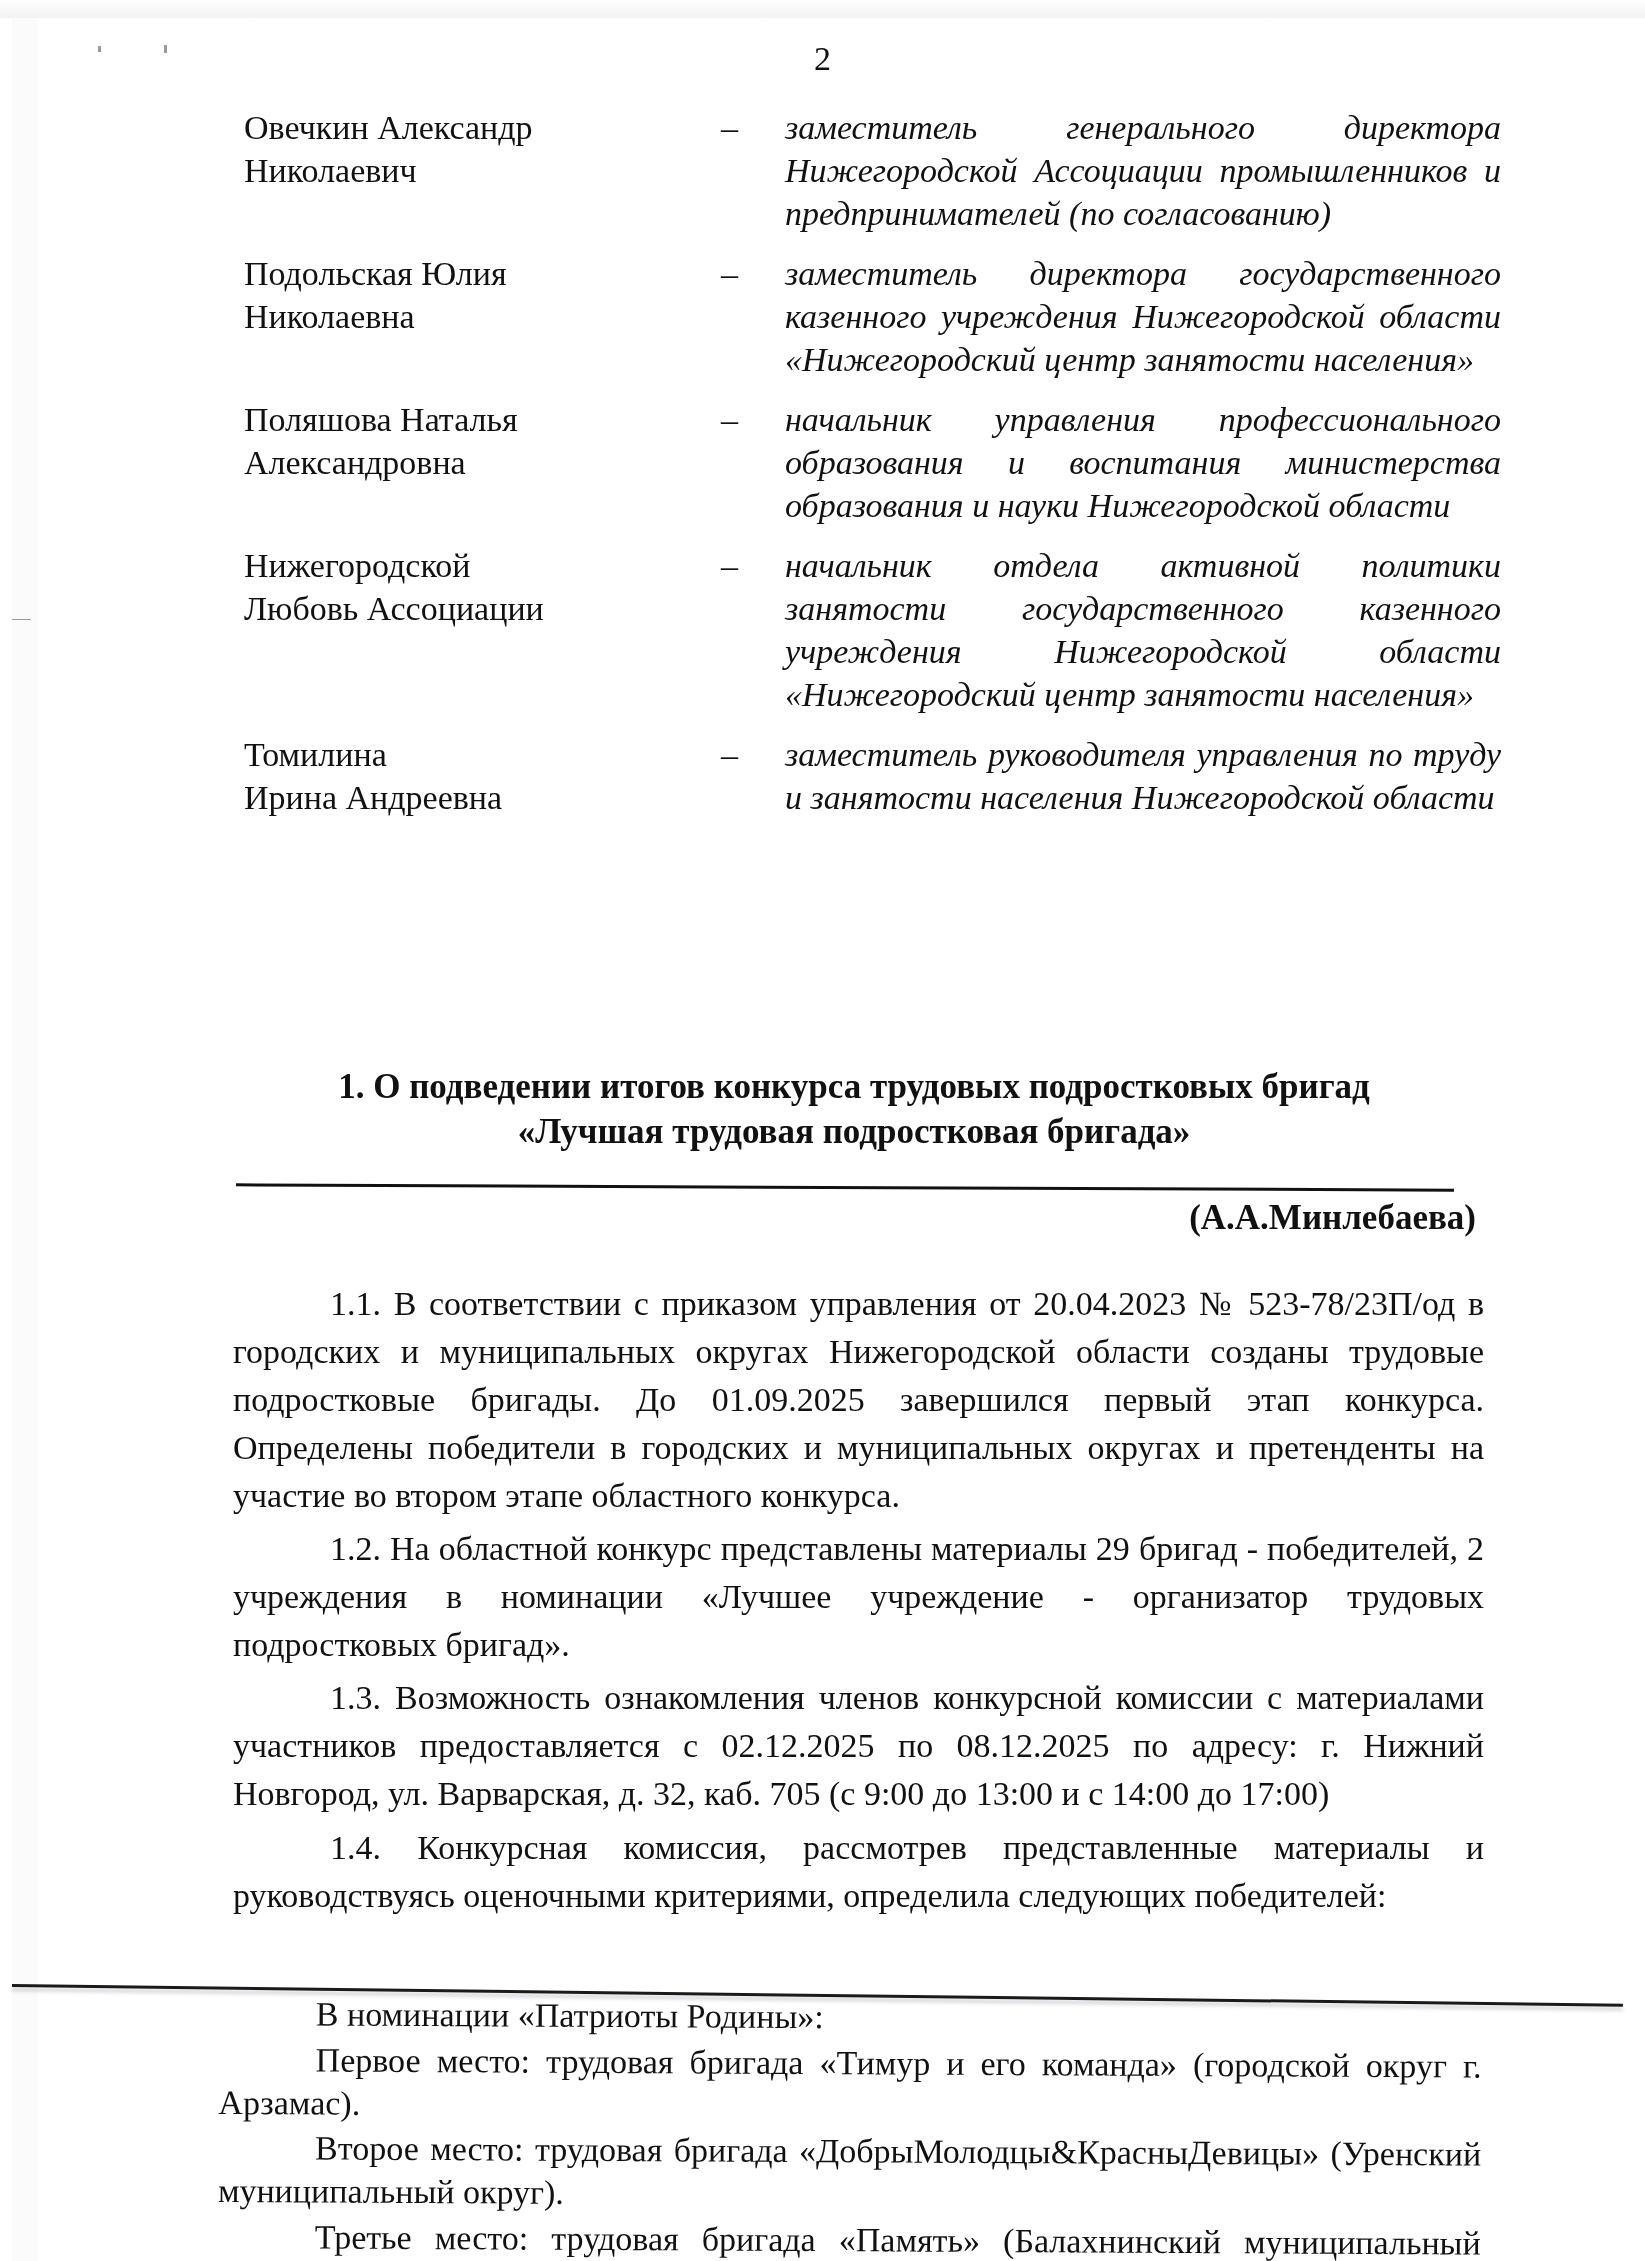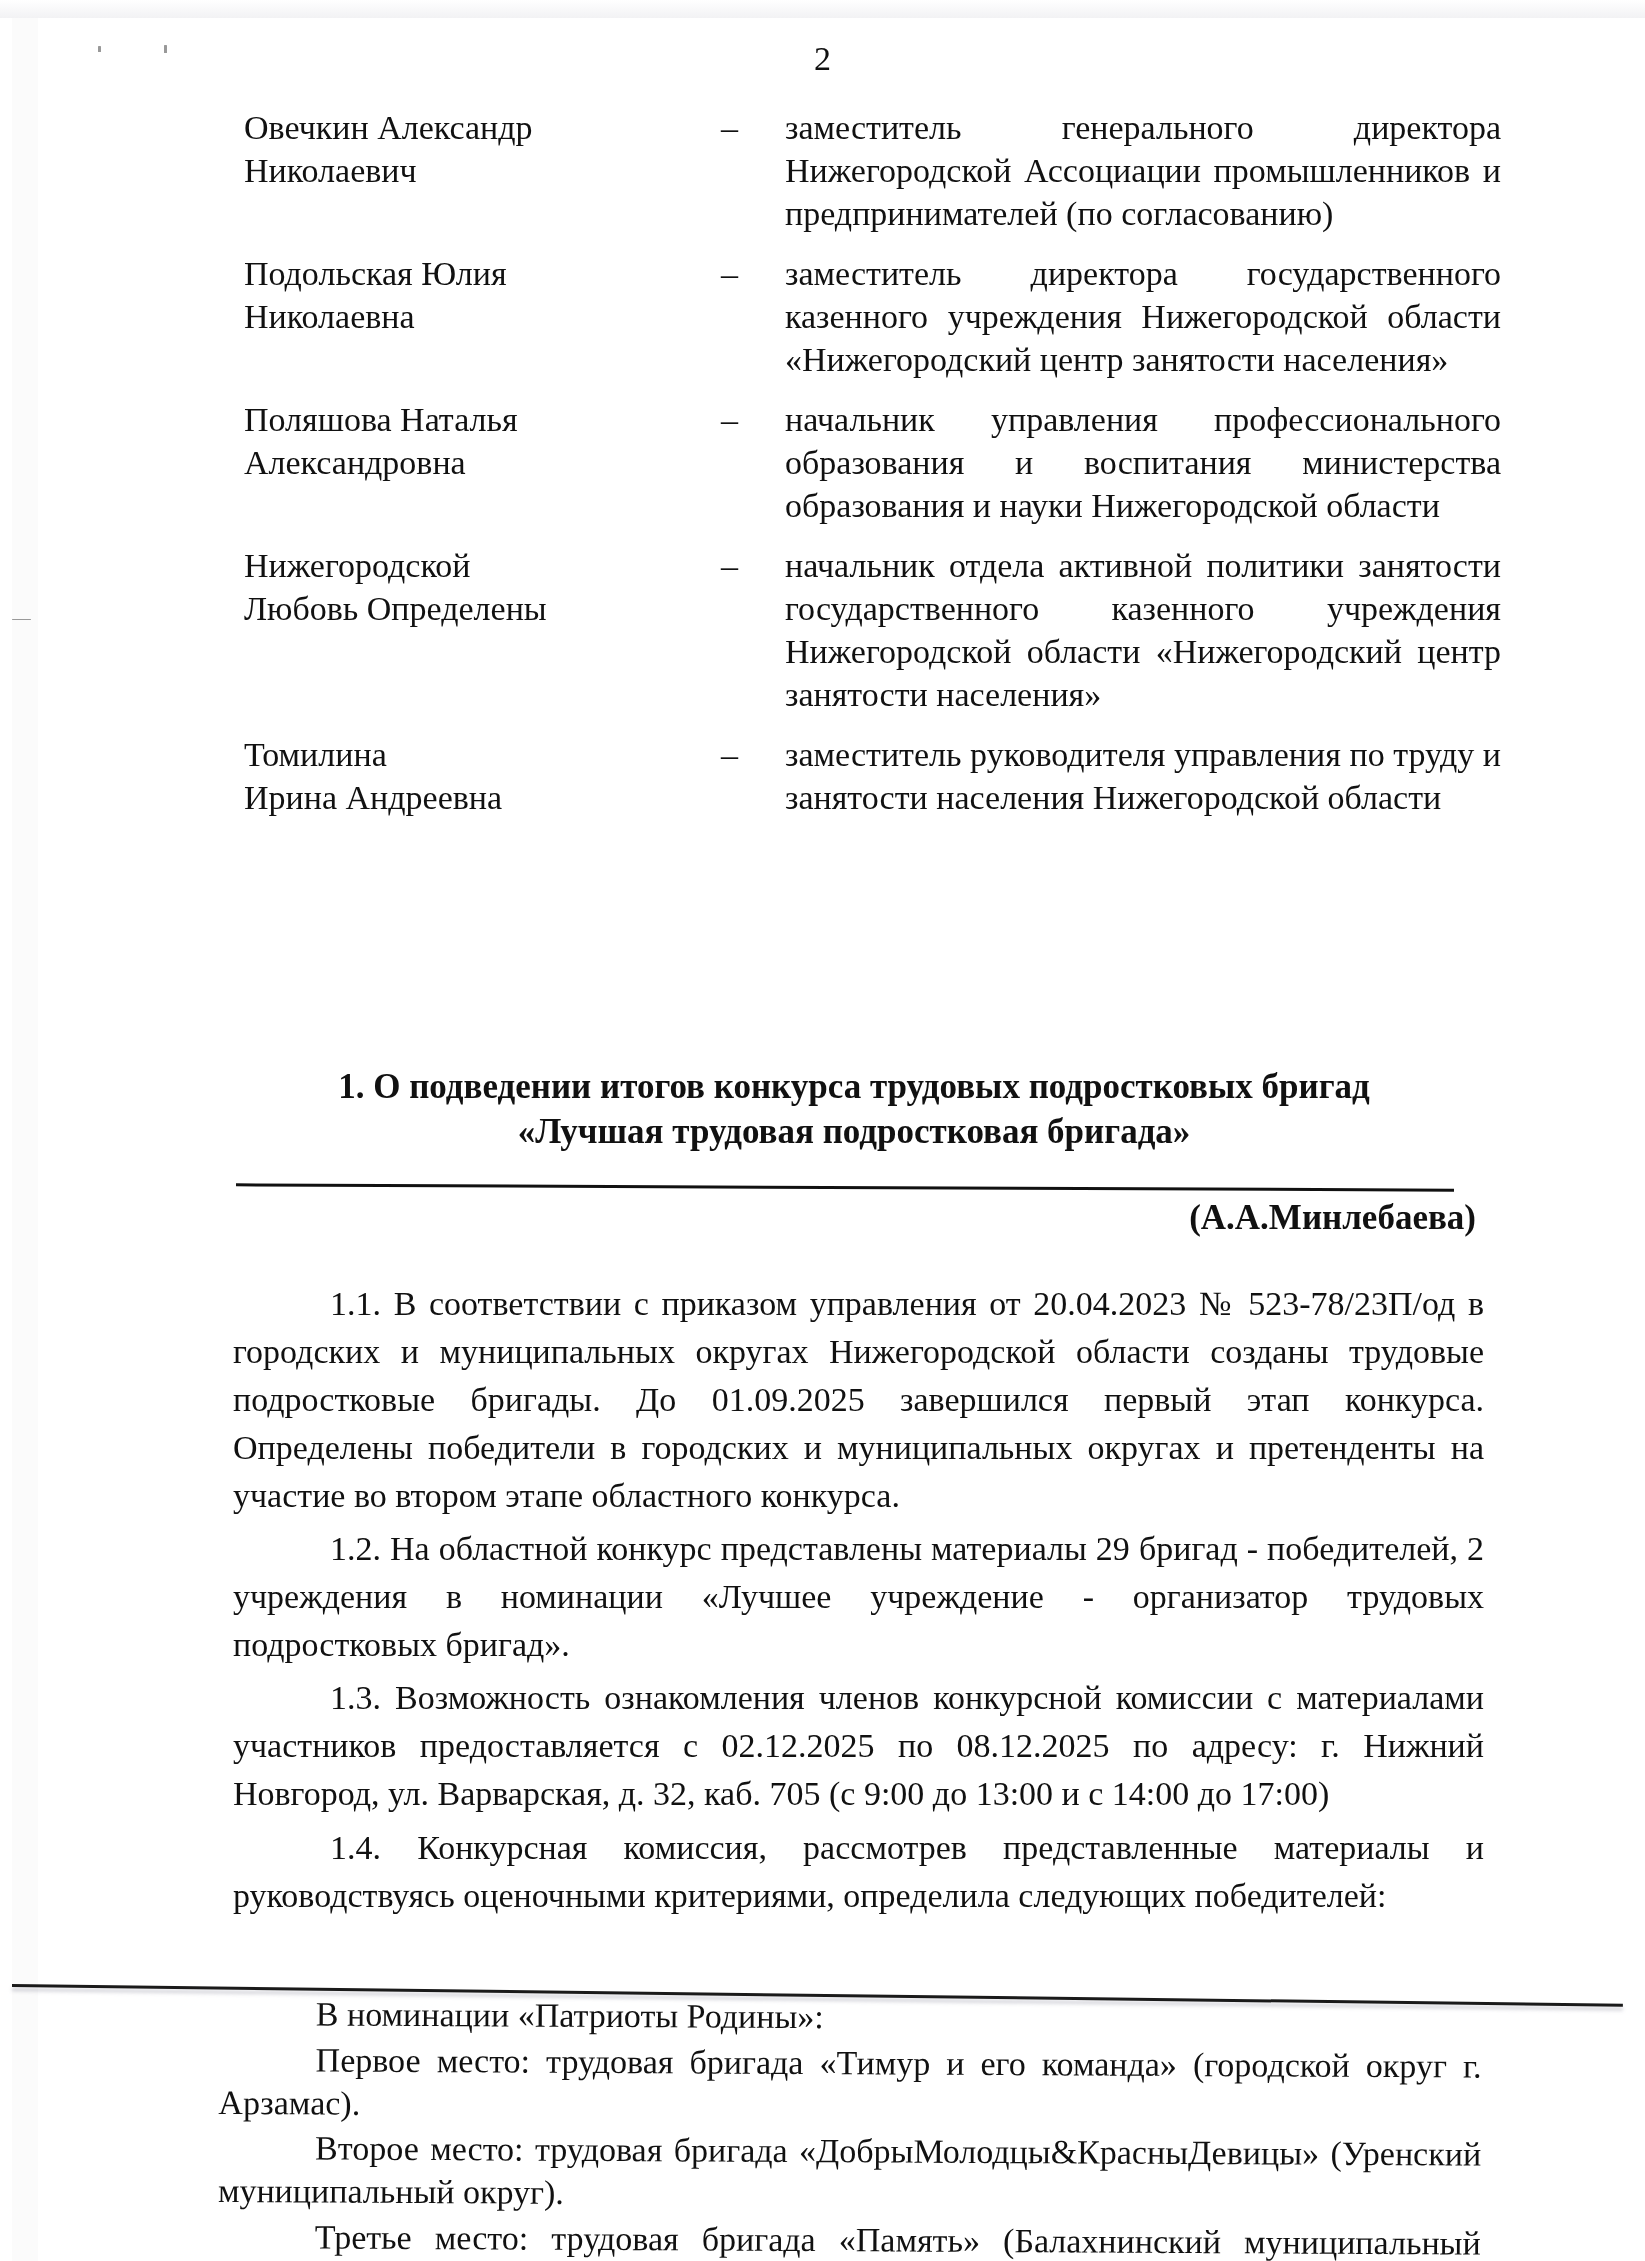--- a/index.html
+++ b/index.html
@@ -9,21 +9,21 @@
     position: relative;
   }
   .scan-top { position: absolute; left: 0; top: 0; width: 1645px; height: 18px; background: linear-gradient(#fff, #f2f2f4); }
   .scan-left { position: absolute; left: 11.6px; top: 18px; width: 26px; height: 2243px; background: #fbfbfb; }
   .page { position: absolute; left: 0; top: 0; width: 1645px; height: 2261px; }
   .page-number { position: absolute; top: 40px; left: 0; width: 1645px; text-align: center; font-size: 34px; }
   .roster { position: absolute; left: 244px; top: 90px; width: 1257px; font-size: 34px; line-height: 43px; }
   .member { display: flex; margin-bottom: 17px; margin-top: 16px; }
   .member .name { width: 477px; }
   .member .dash { width: 64px; }
-  .member .role { flex: 1; text-align: justify; text-align-last: left; }
+  .member .role { flex: 1; text-align: justify; text-align-last: left; font-style: italic; }
   .section-title { position: absolute; left: 232px; top: 1064px; width: 1244px; text-align: center; font-weight: bold; font-size: 35px; line-height: 45px; }
   .section-rule { position: absolute; left: 236px; top: 1186px; width: 1218px; height: 3.2px; background: #111; transform: rotate(0.25deg); }
   .section-speaker { position: absolute; left: 232px; top: 1198px; width: 1244px; text-align: right; font-weight: bold; font-size: 35px; }
   .body-text { position: absolute; left: 233px; top: 1280px; width: 1251px; font-size: 34px; line-height: 48px; }
   .para { text-indent: 97px; text-align: justify; margin: 0 0 5.2px 0; }
   .fold-line { position: absolute; left: 11.6px; top: 1984px; width: 1611px; height: 3.2px; background: #1a1a1a; transform: rotate(0.7deg); transform-origin: left center; box-shadow: 0 3.9px 3.9px rgba(120,120,140,0.35); }
   .awards { position: absolute; left: 219px; top: 1992px; width: 1263px; font-size: 34px; line-height: 43px; transform: rotate(0.3deg); transform-origin: left top; }
   .awards .para { margin-bottom: 2.6px; }
   .speck { position: absolute; background: #999; border-radius: 0.6px; }
 </style>
@@ -58,21 +58,21 @@
       <div class="name">
         <div>Поляшова Наталья</div>
         <div>Александровна</div>
       </div>
       <div class="dash">–</div>
       <div class="role">начальник управления профессионального образования и воспитания министерства образования и науки Нижегородской области</div>
     </div>
     <div class="member">
       <div class="name">
         <div>Нижегородской</div>
-        <div>Любовь Определены</div>
+        <div>Любовь Ассоциации</div>
       </div>
       <div class="dash">–</div>
       <div class="role">начальник отдела активной политики занятости государственного казенного учреждения Нижегородской области «Нижегородский центр занятости населения»</div>
     </div>
     <div class="member">
       <div class="name">
         <div>Томилина</div>
         <div>Ирина Андреевна</div>
       </div>
       <div class="dash">–</div>

